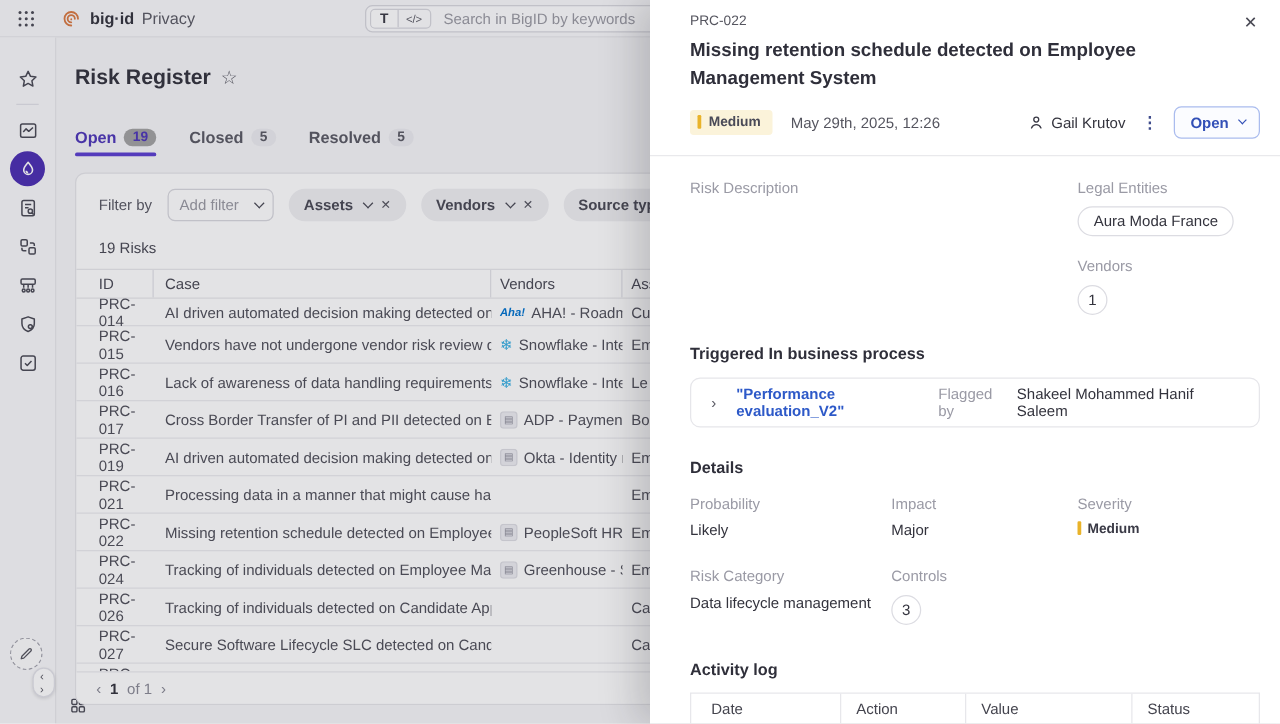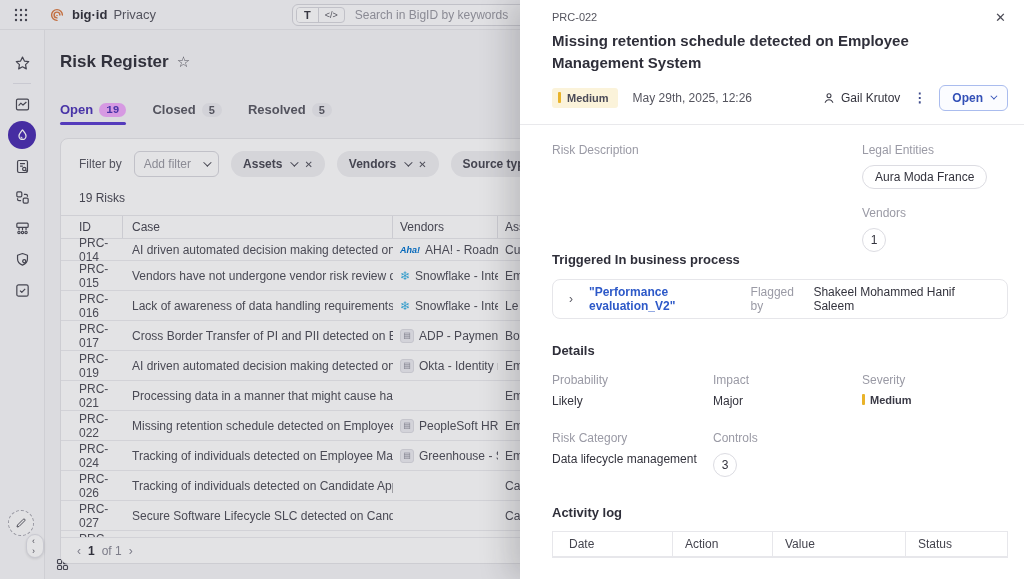--- a/index.html
+++ b/index.html
@@ -30,21 +30,21 @@
   .collapse-handle { position:absolute; left:26px; top:504px; background:#fff; border:1px solid #E2E2E8; border-radius:9px; padding:1px 5px; font-size:9px; color:#55555F; box-shadow:0 1px 3px rgba(0,0,0,.12); letter-spacing:1px;}
   .apps-fab { position:absolute; left:55px; top:527px; color:#4A4A55; }
 
   .main { flex:1; padding:22px 0 0 15px; position:relative; }
   .page-title { display:flex; align-items:center; gap:8px; font-size:17px; font-weight:700; color:#33333D; }
   .page-title .star { font-size:15px; color:#55555F; font-weight:400; }
   .tabs { display:flex; gap:26px; margin-top:30px; font-size:13px; }
   .tab { display:flex; align-items:center; gap:6px; color:#5A5A64; font-weight:600; padding-bottom:8px; position:relative; }
   .tab .cnt { background:#ECECF0; color:#5A5A64; border-radius:8px; font-size:11px; padding:1px 7px; font-weight:600; }
   .tab.active { color:#4E36B8; }
-  .tab.active .cnt { background:#f0abfc; color:#4E36B8;font-family:Liberation Mono, monospace; }
+  .tab.active .cnt { background:#a3a3a3; color:#4E36B8; }
   .tab.active::after { content:""; position:absolute; left:0; right:0; bottom:0; height:3px; border-radius:2px; background:#5B3FD0; }
 
   .card { margin-top:13px; width:950px; height:426px; background:#fff; border:1px solid #E6E6EA; border-radius:8px; position:relative; overflow:hidden; }
   .filterrow { display:flex; align-items:center; gap:12px; padding:12px 18px 0; }
   .filterrow .flabel { font-size:12px; color:#5A5A64; }
   .addfilter { display:flex; align-items:center; gap:12px; border:1px solid #D8D8DE; border-radius:6px; padding:5px 9px; }
   .addfilter .aftxt { font-size:12px; color:#9A9AA3; }
   .chev { width:6px; height:6px; border-right:1.5px solid #4A4A55; border-bottom:1.5px solid #4A4A55; transform:rotate(45deg) translateY(-2px); display:inline-block; }
   .chip { display:flex; align-items:center; gap:8px; background:#EFEFF2; border-radius:14px; padding:6px 12px; font-size:12px; color:#4A4A55; font-weight:600;}
   .chip .x { font-size:10px; color:#55555F; font-weight:400;}
@@ -86,21 +86,21 @@
   .pbody { padding:18px 16px 0 32px; position:relative; }
   .lbl { font-size:12px; color:#9A9AA5; }
   .descgrid { display:flex; }
   .desc-left { width:295px; }
   .desc-left p { margin-top:8px; font-size:12px; color:#44444E; line-height:1.55; }
   .desc-right { margin-left:15px; flex:1; }
   .echip { display:inline-block; margin-top:8px; border:1px solid #DCDCE2; border-radius:14px; padding:4px 12px; font-size:12px; color:#33333D; background:#fff;}
   .desc-right .lbl2 { margin-top:17px; }
   .ccircle { margin-top:8px; width:24px; height:24px; border:1px solid #DCDCE2; border-radius:50%; display:flex; align-items:center; justify-content:center; font-size:12px; color:#33333D; }
   .sect { font-size:13px; font-weight:700; color:#2F2F3A; }
-  .bp-head { }
+  .bp-head { margin-top:23px; }
   .bp-card { margin-top:12px; border:1px solid #E6E6EA; border-radius:8px; height:40px; display:flex; align-items:center; padding:0 16px; }
   .bp-card .arrow { color:#5A5A64; font-size:12px; margin-right:16px; }
   .bp-link { font-size:12px; font-weight:700; color:#2D59C8; }
   .bp-card .sp { flex:1; }
   .flagged { font-size:12px; color:#9A9AA5; }
   .flagger { font-size:12px; color:#33333D; margin-left:6px; }
   .det-head { margin-top:24px; }
   .detgrid { margin-top:15px; display:grid; grid-template-columns:161px 149px 1fr; row-gap:23px; }
   .dval { margin-top:7px; font-size:12px; color:#33333D; display:flex; align-items:center; gap:5px;}
   .dval.sev { font-weight:700; font-size:11px; color:#3A3A46; }

